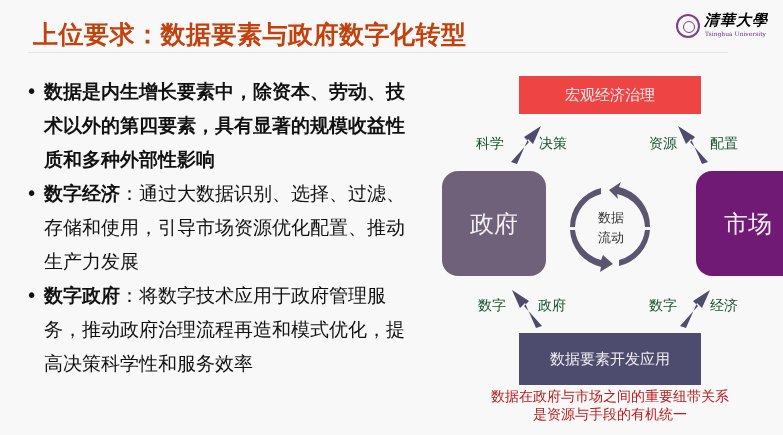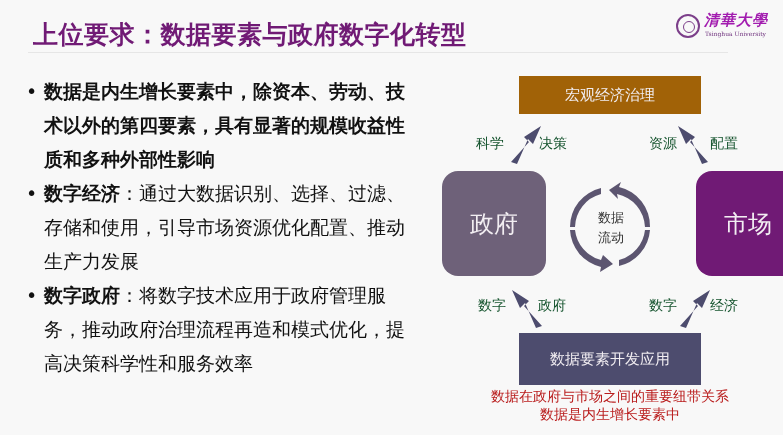--- a/index.html
+++ b/index.html
@@ -4,43 +4,43 @@
 <style>
   html, body { margin:0; padding:0; }
   body {
     width:783px; height:435px; overflow:hidden; position:relative;
     background:#f8f8f8;
     font-family:"DejaVu Sans", sans-serif;
   }
   .title {
     position:absolute; left:33px; top:18px;
     font-family:"DejaVu Sans", sans-serif; font-weight:bold;
-    font-size:25px; color:#701a75; letter-spacing:0.5px; white-space:nowrap;
+    font-size:25px; color:#c2410c; letter-spacing:0.5px; white-space:nowrap;
   }
   .title-rule {
     position:absolute; left:28px; top:52px; width:700px; height:1px; background:#e6e6e6;
   }
   .logo { position:absolute; left:676px; top:13px; width:96px; height:28px; }
   .logo-seal { position:absolute; left:0; top:1px; width:24px; height:24px; border-radius:50%;
     border:2px solid #7c3f8a; box-sizing:border-box; }
   .logo-seal::after { content:""; position:absolute; left:5px; top:5px; width:10px; height:10px;
     border-radius:50%; border:1px solid #7c3f8a; }
   .logo-cn { position:absolute; left:28px; top:-2px; font-family:"DejaVu Serif", serif;
-    font-weight:bold; font-size:15px; color:#a21caf; letter-spacing:1px; white-space:nowrap; font-style:italic; }
+    font-weight:bold; font-size:15px; color:#000000; letter-spacing:1px; white-space:nowrap; font-style:italic; }
   .logo-en { position:absolute; left:29px; top:17px; font-family:"DejaVu Serif", serif;
     font-size:6px; color:#6d2f7c; white-space:nowrap; }
 
   .bullets { position:absolute; left:22px; top:74px; width:400px; }
   .bullet { position:relative; padding-left:22px; font-size:19px; line-height:34px; color:#111; }
   .bullet .dot { position:absolute; left:4px; top:0; font-size:19px; }
   .bullet b { font-weight:bold; }
 
   .box { position:absolute; box-sizing:border-box; color:#f2eef2;
     font-family:"DejaVu Serif", serif; display:flex; align-items:center; justify-content:center; }
-  .box-top { left:519px; top:76px; width:182px; height:38px; background:#a16207; font-size:15px; }
+  .box-top { left:519px; top:76px; width:182px; height:38px; background:#ef4444; font-size:15px; }
   .box-bottom { left:519px; top:333px; width:182px; height:52px; background:#4d4c6e; font-size:15px; }
   .box-gov { left:442px; top:171px; width:104px; height:105px; background:#6e6179; border-radius:16px; font-size:24px; }
   .box-mkt { left:696px; top:171px; width:104px; height:105px; background:#701a75; border-radius:16px; font-size:24px; }
 
   .lbl { position:absolute; font-family:"DejaVu Serif", serif; font-size:14px; color:#14532d; white-space:nowrap; }
   .arrow { position:absolute; }
   .cycle { position:absolute; left:565px; top:182px; width:90px; height:90px; }
   .cycle-text { position:absolute; left:591px; top:208px; width:40px; text-align:center;
     font-family:"DejaVu Serif", serif; font-size:13px; line-height:20px; color:#333; }
   .caption { position:absolute; left:470px; top:387px; width:280px; text-align:center;
@@ -107,14 +107,14 @@
   <path d="M85,48 A40,40 0 0 1 54,84 L54,78 A35,35 0 0 0 80,48 Z" fill="#5c5570"></path>
   <path d="M36,78 A35,35 0 0 1 10,48 L5,48 A40,40 0 0 0 36,85 L35,90 L48,82 L38,73 Z" fill="#5c5570"></path>
 </svg>
 <div class="cycle-text">
   <div>数据</div>
   <div>流动</div>
 </div>
 
 <div class="caption">
   <div>数据在政府与市场之间的重要纽带关系</div>
-  <div>数据是内生增长要素中</div>
+  <div>是资源与手段的有机统一</div>
 </div>
 
 </body></html>

